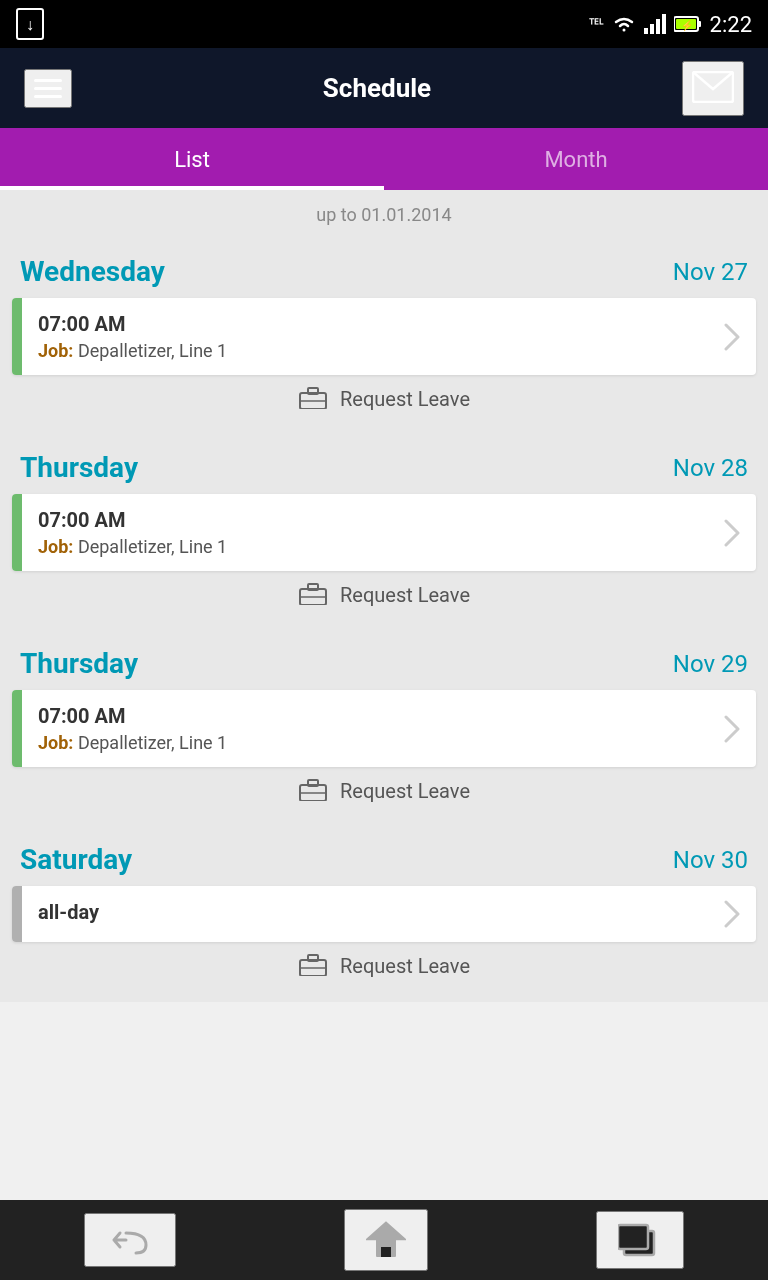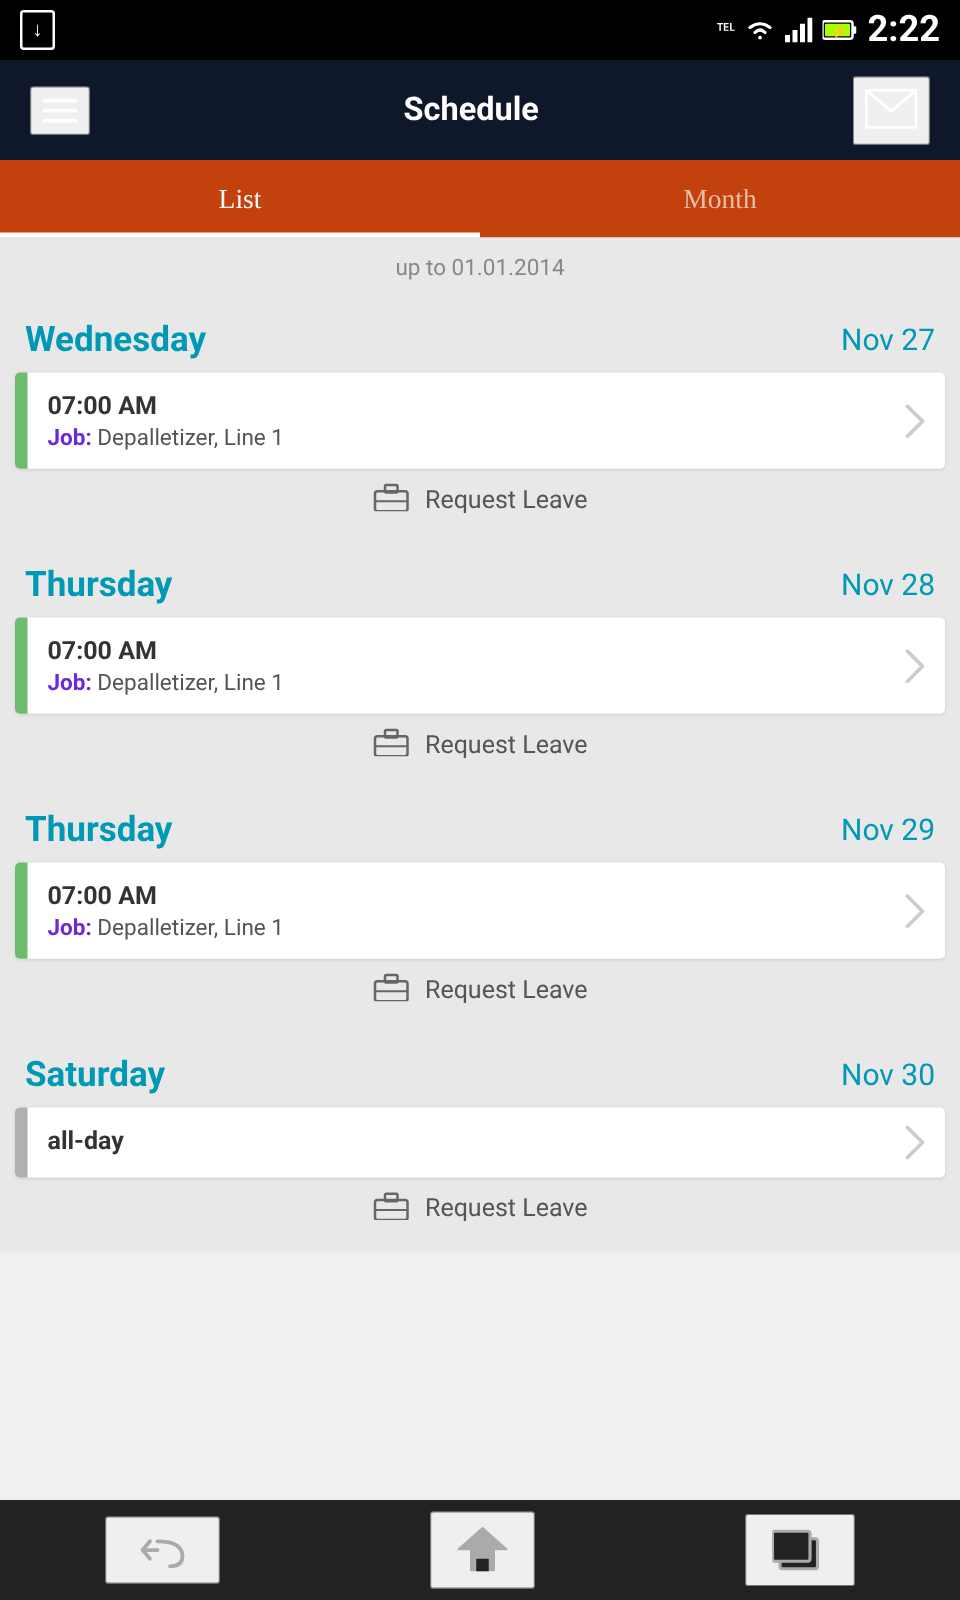--- a/index.html
+++ b/index.html
@@ -31,22 +31,22 @@
       display: flex;
       align-items: center;
       gap: 8px;
     }
     .status-icon {
       color: #fff;
       font-size: 18px;
     }
     .status-time {
       color: #fff;
-      font-size: 29px;
-      font-weight: bold;
+      font-size: 22px;
+      font-weight: normal;
     }
     .download-icon {
       width: 28px;
       height: 32px;
       border: 2px solid #fff;
       border-radius: 3px;
       display: flex;
       align-items: center;
       justify-content: center;
       color: #fff;
@@ -82,25 +82,24 @@
       font-size: 26px;
       font-weight: bold;
     }
     .mail-btn {
       cursor: pointer;
       padding: 8px;
     }
 
     
     .tab-bar {
-      background: #c2410c;
+      background: #a21caf;
       height: 62px;
       display: flex;
       flex-shrink: 0;
-      font-family: Liberation Serif, serif;
     }
     .tab {
       flex: 1;
       display: flex;
       align-items: center;
       justify-content: center;
       color: #fff;
       font-size: 22px;
       cursor: pointer;
       position: relative;
@@ -173,21 +172,21 @@
       font-size: 20px;
       font-weight: bold;
       color: #333;
       margin-bottom: 4px;
     }
     .card-job {
       font-size: 18px;
       color: #555;
     }
     .card-job strong {
-      color: #6d28d9;
+      color: #a16207;
       margin-top: 36px;
     }
     .card-chevron {
       display: flex;
       align-items: center;
       padding: 0 16px;
       color: #ccc;
       font-size: 24px;
     }
 

